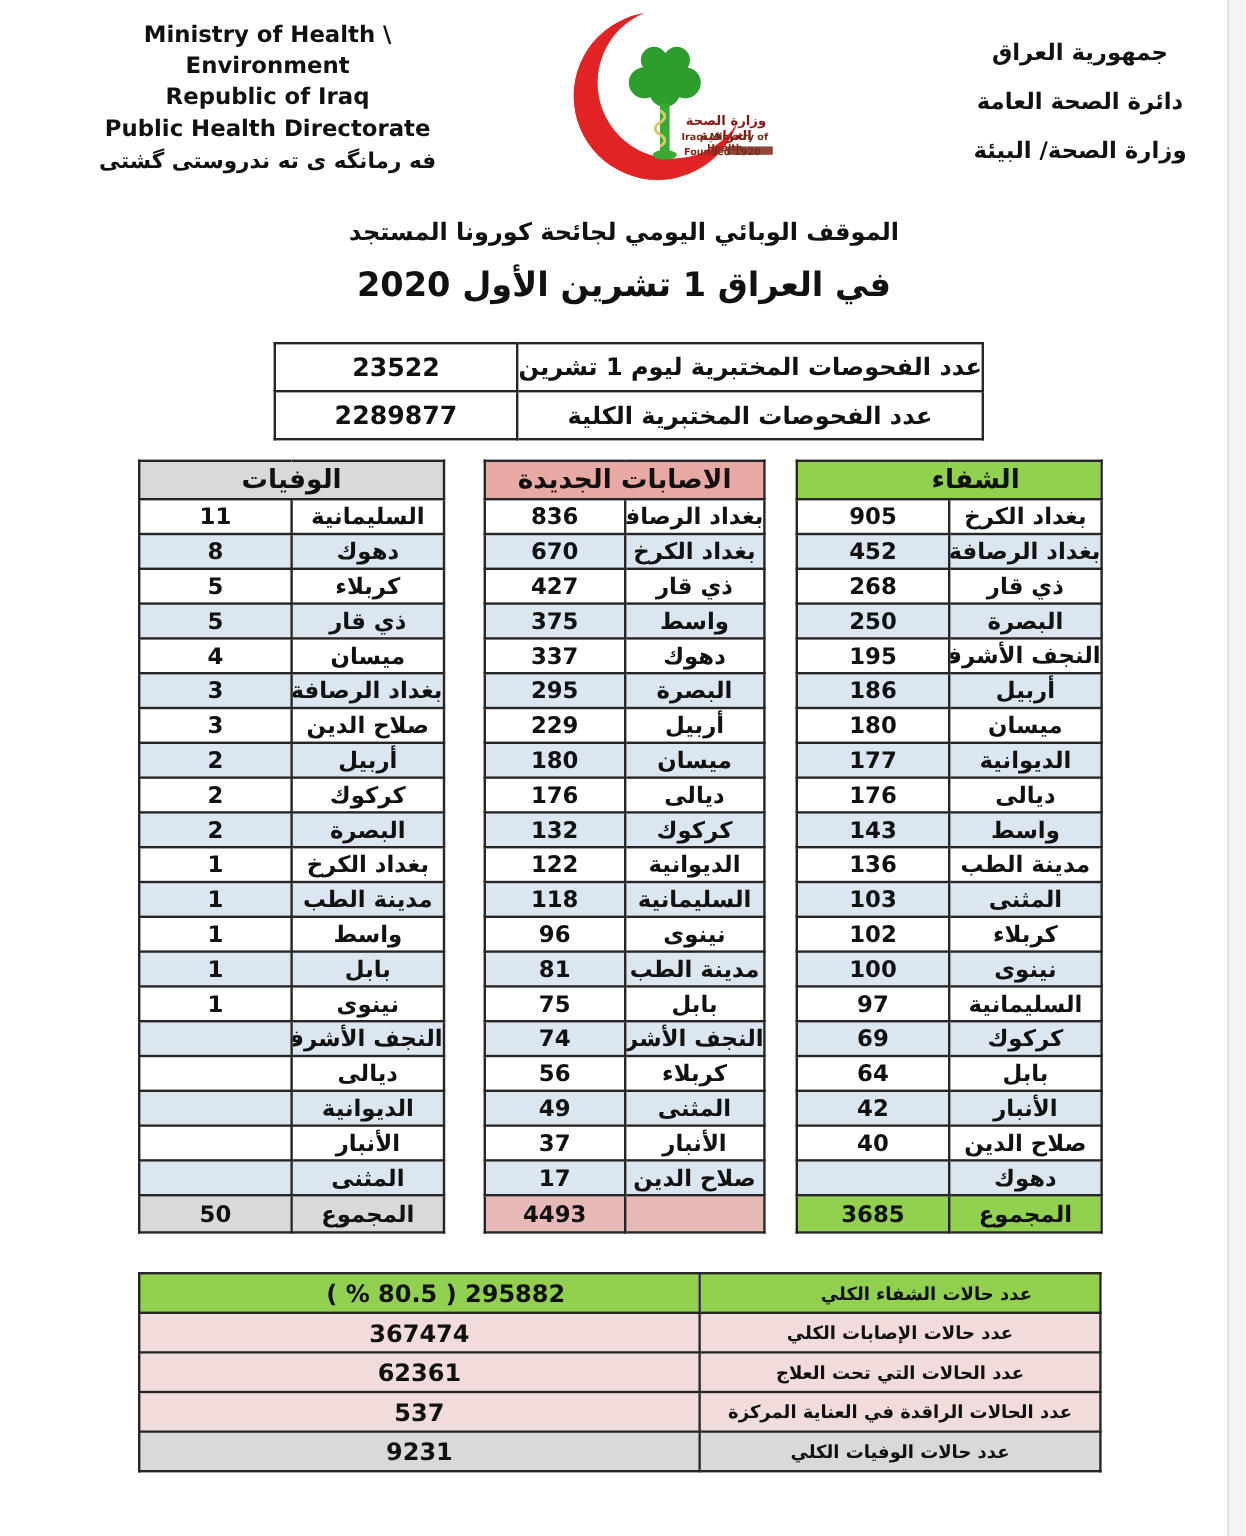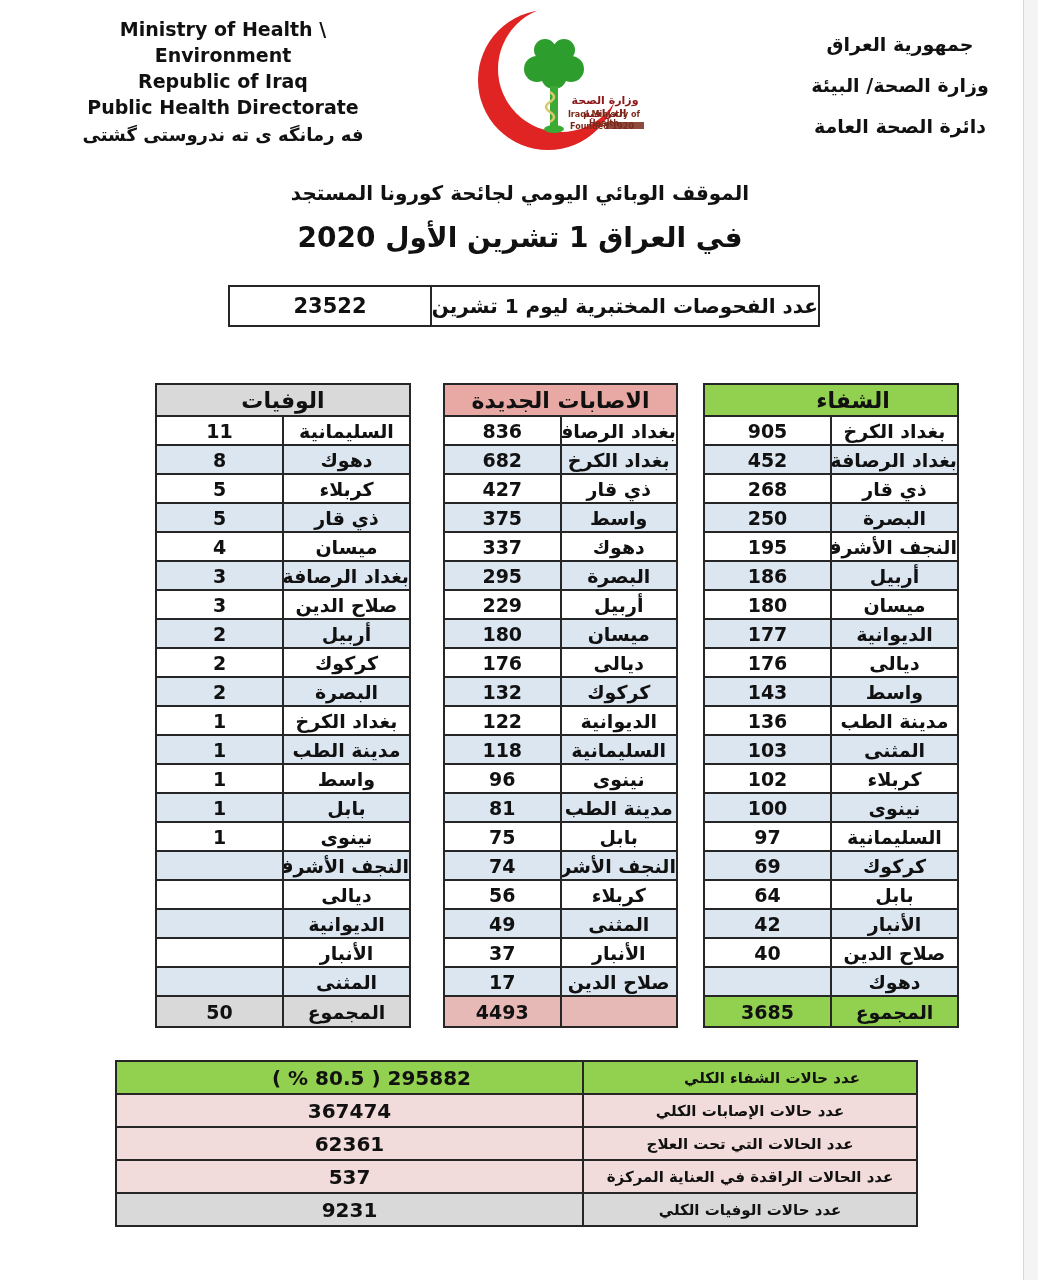--- a/index.html
+++ b/index.html
@@ -33,21 +33,21 @@
   .name,.lbl{direction:rtl;text-align:center;font-weight:bold;}
   .num,.val{text-align:center;font-weight:bold;}
 
   
   .tests{left:228px;top:285px;width:534px;}
   .tests table{width:592px;}
   .tests td{height:38px;font-size:20px;}
   .tests .val{width:200px;font-size:21px;}
 
   
-  .coltable table{width:100%;margin-left:40px;}
+  .coltable table{width:100%;}
   .coltable th{height:30px;font-size:22px;font-weight:bold;direction:rtl;}
   .coltable td{height:27px;font-size:19px;}
   .deaths-pos{left:115px;top:383px;width:256px;}
   .cases-pos{left:403px;top:383px;width:235px;}
   .recov-pos{left:663px;top:383px;width:256px;}
   .deaths-pos .num{width:44px;}
   .cases-pos .num{width:62px;}
   .recov-pos .num{width:70px;}
   tr.alt td{background:var(--row-blue);}
   .theme-green th{background:var(--green);padding-left:44px;}
@@ -74,22 +74,22 @@
 
 <div class="abs hdr-left">
   <div>Ministry of Health \ Environment</div>
   <div>Republic of Iraq</div>
   <div>Public Health Directorate</div>
   <div class="ku" dir="rtl">فه رمانگه ی ته ندروستی گشتی</div>
 </div>
 
 <div class="abs hdr-right">
   <div>جمهورية العراق</div>
+  <div>دائرة الصحة العامة</div>
   <div>وزارة الصحة/ البيئة</div>
-  <div>دائرة الصحة العامة</div>
 </div>
 
 <div class="abs logo">
   <svg width="184" height="158" viewBox="0 0 184 158">
     <circle cx="80" cy="78" r="70" fill="#e02424"></circle>
     <circle cx="93" cy="67" r="63" fill="#ffffff"></circle>
 
     <circle cx="86" cy="58" r="16" fill="#2d9e2d"></circle>
     <circle cx="69" cy="67" r="13" fill="#2d9e2d"></circle>
     <circle cx="103" cy="67" r="13" fill="#2d9e2d"></circle>
@@ -113,20 +113,24 @@
   <div class="l2">في العراق  1  تشرين الأول 2020</div>
 </div>
 
 <div class="abs tests">
   <table>
     <tbody id="tests-body">
         <tr>
           <td class="val">23522</td>
           <td class="lbl">عدد الفحوصات المختبرية  ليوم 1 تشرين الأول</td>
         </tr>
+        <tr>
+          <td class="val">2289877</td>
+          <td class="lbl">عدد الفحوصات المختبرية الكلية</td>
+        </tr>
       </tbody>
   </table>
 </div>
 
 <div class="abs coltable recov-pos">
   <table class="theme-green">
     <thead>
         <tr>
           <th colspan="2">الشفاء</th>
         </tr>
@@ -226,21 +230,21 @@
         <tr>
           <th colspan="2">الاصابات الجديدة</th>
         </tr>
       </thead>
     <tbody>
         <tr>
           <td class="num">836</td>
           <td class="name">بغداد الرصافة</td>
         </tr>
         <tr class="alt">
-          <td class="num">682</td>
+          <td class="num">670</td>
           <td class="name">بغداد الكرخ</td>
         </tr>
         <tr>
           <td class="num">427</td>
           <td class="name">ذي قار</td>
         </tr>
         <tr class="alt">
           <td class="num">375</td>
           <td class="name">واسط</td>
         </tr>

